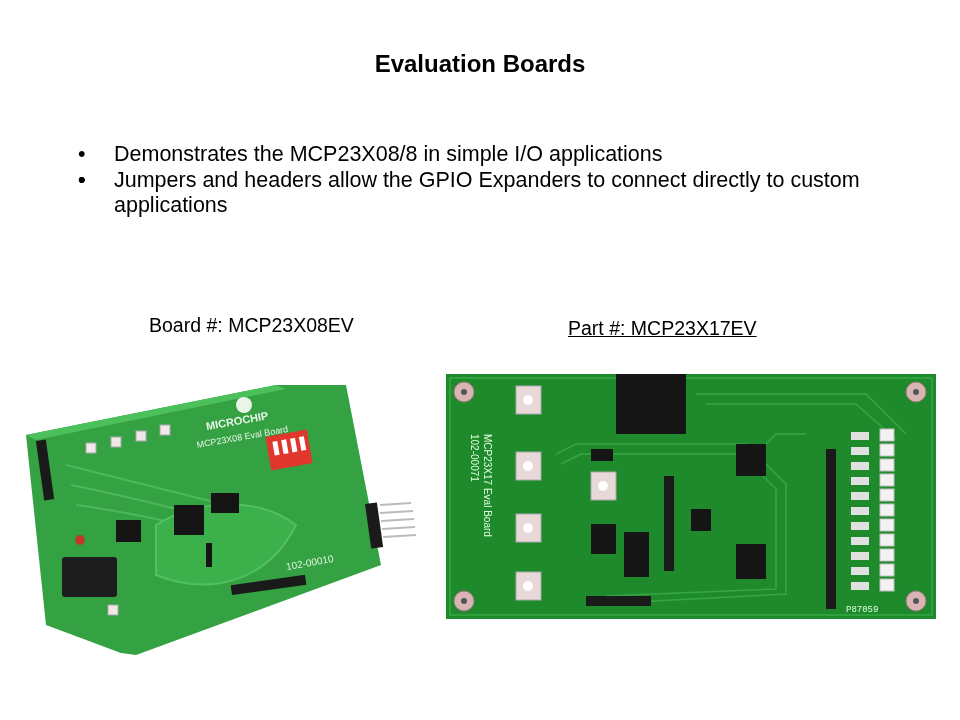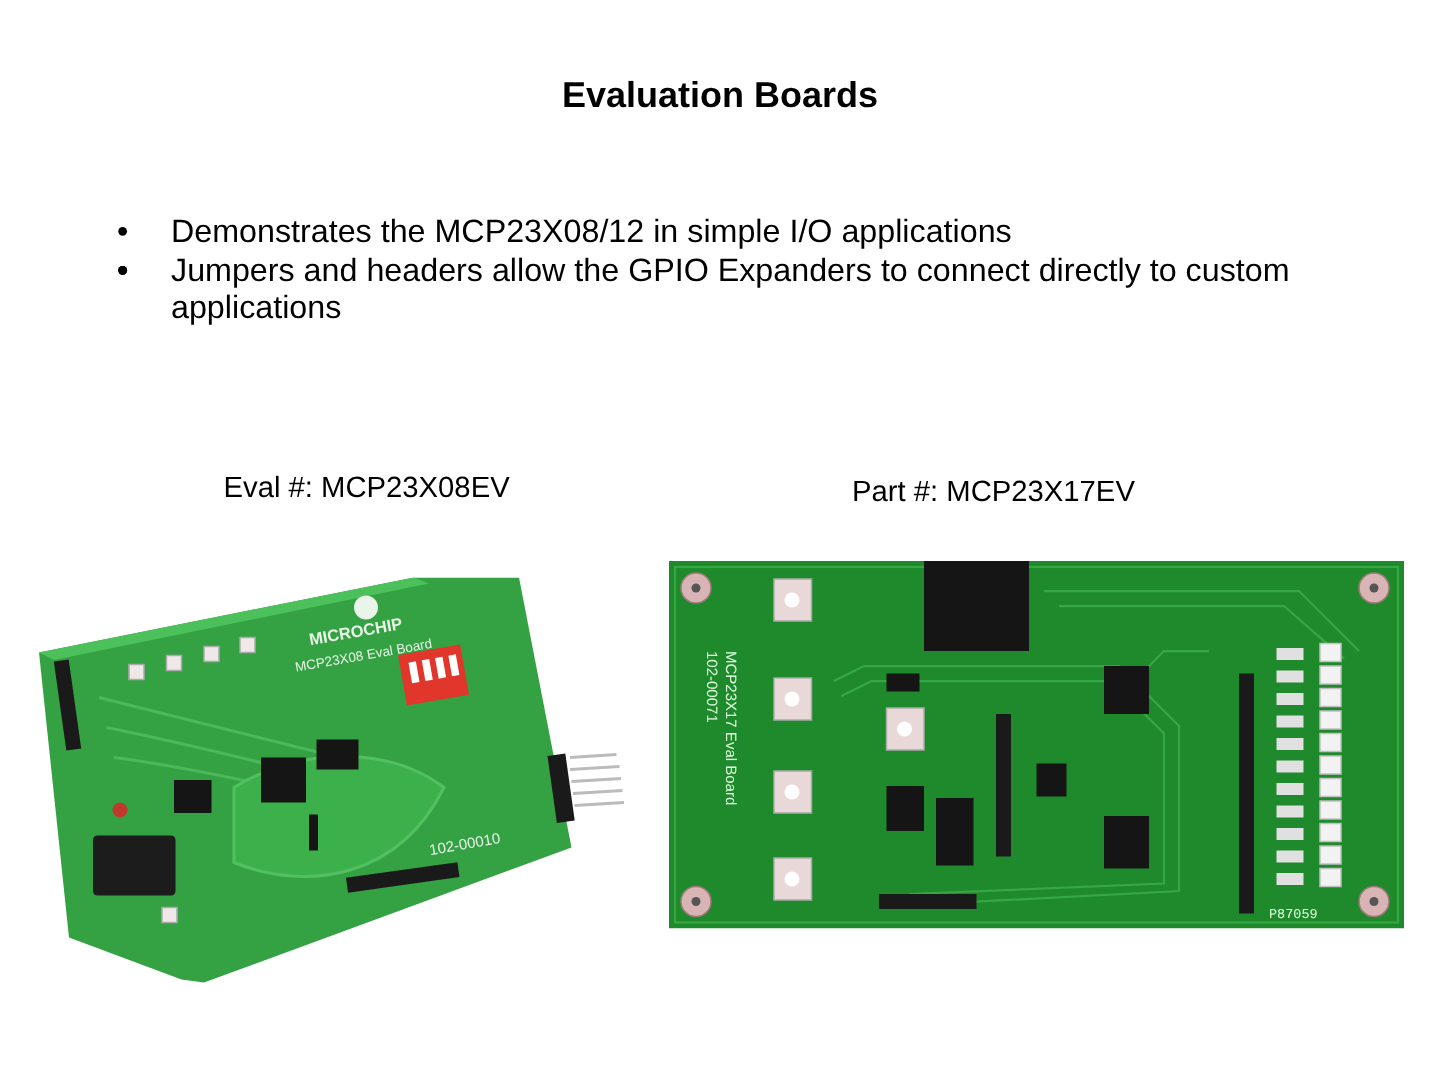--- a/index.html
+++ b/index.html
@@ -12,43 +12,43 @@
     font-size: 24px; font-weight: bold;
   }
   .bullets {
     position: absolute; left: 78px; top: 142px; width: 820px; margin: 0; padding: 0; list-style: none;
     font-size: 21.5px; line-height: 25.5px;
   }
   .bullets li { position: relative; padding-left: 36px; }
   .bullets li .dot { position: absolute; left: 0; top: 0; }
   .part { position: absolute; font-size: 19.5px; }
   .part1 { left: 149px; top: 314px; }
-  .part2 { left: 568px; top: 317px; }
+  .part2 { left: 568px; top: 317px; text-decoration: underline; }
 
   
   .board1 {
     position: absolute; left: 26px; top: 385px; width: 390px; height: 275px;
   }
   .board2 {
     position: absolute; left: 446px; top: 374px; width: 490px; height: 245px;
   }
 </style>
 </head>
 <body>
 
 <div class="title">Evaluation Boards</div>
 
 <ul class="bullets">
-  <li><span class="dot">•</span><span>Demonstrates the MCP23X08/12  in simple I/O applications</span></li>
+  <li><span class="dot">•</span><span>Demonstrates the MCP23X08/8  in simple I/O applications</span></li>
   <li><span class="dot">•</span></li>
   <li><span class="dot">•</span></li>
   <li><span class="dot">•</span><span>Jumpers and headers allow the GPIO Expanders to connect directly to custom applications</span></li>
 </ul>
 
-<div class="part part1">Eval #: MCP23X08EV</div>
+<div class="part part1">Board #: MCP23X08EV</div>
 <div class="part part2">Part #: MCP23X17EV</div>
 
 <svg class="board1" viewBox="0 0 390 275" xmlns="http://www.w3.org/2000/svg">
   <polygon points="0,50 250,0 320,0 355,180 110,270 95,268 20,240" fill="#34a143"></polygon>
   <polygon points="0,50 250,0 260,4 10,55" fill="#4cc05a"></polygon>
 
   <path d="M40,80 C120,100 160,110 200,120 M45,100 C120,115 170,130 220,140 M50,120 C130,130 180,150 250,150" stroke="#4bb85a" stroke-width="2" fill="none"></path>
   <path d="M130,140 C170,115 230,110 270,140 C240,200 180,210 130,190 Z" fill="#3bb04b" stroke="#52c060" stroke-width="2"></path>
 
   <rect x="14" y="55" width="10" height="60" fill="#1a1a1a" transform="rotate(-8 19 85)"></rect>

